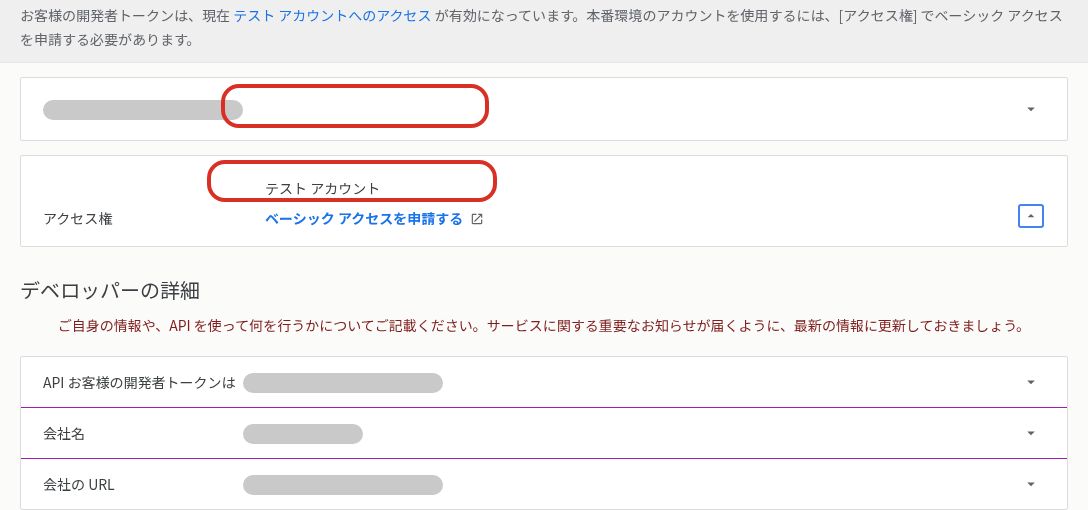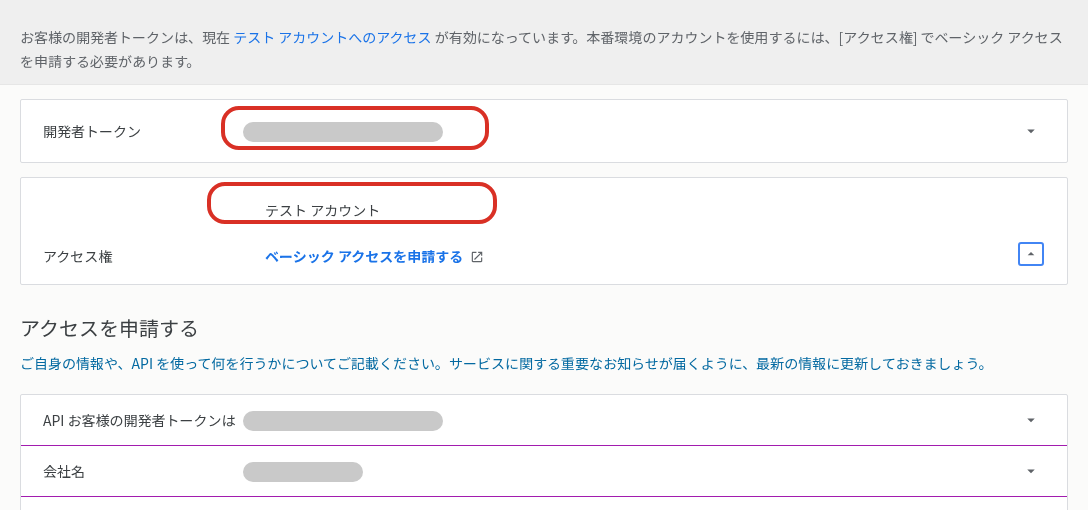--- a/index.html
+++ b/index.html
@@ -6,21 +6,21 @@
     body {
       font-family: "Hiragino Kaku Gothic ProN", "Noto Sans JP", Meiryo, sans-serif;
       background: #fbfbfa;
       color: #3c4043;
       font-size: 14px;
       width: 1088px;
       padding: 0;
     }
     .top-note {
       background: #efefef;
-      padding: 26px 20px 10px 20px;
+      padding: 4px 20px 10px 20px;
       color: #5f6368;
       line-height: 1.7;
       border-bottom: 1px solid #e6e6e6;
     }
     .top-note a { color: #1a73e8; text-decoration: none; }
     .panel {
       background: #fff;
       border: 1px solid #dadce0;
       border-radius: 2px;
       margin: 14px 20px 0 20px;
@@ -71,58 +71,58 @@
       border-radius: 18px;
       pointer-events: none;
     }
     .section-title {
       font-size: 20px;
       color: #3c4043;
       margin: 28px 20px 10px 20px;
       font-weight: 400;
     }
     .section-desc {
-      color: #0369a1;
+      color: #7f1d1d;
       margin: 0 20px 0 20px;
       line-height: 1.7;
+      text-align: center;
     }
     .panel2 {
       background: #fff;
       border: 1px solid #dadce0;
       border-radius: 2px;
       margin: 18px 20px 0 20px;
     }
     .row2 {
       display: flex;
       align-items: center;
       padding: 14px 22px;
       border-top: 1px solid #a21caf;
     }
     .row2:first-child { border-top: none; }
     .link { color: #1a73e8; text-decoration: none; font-size: 14px; }
     .ext-icon {
       display: inline-block;
       vertical-align: -2px;
       margin-left: 4px;
     }
-    .access-stack { display: flex; flex-direction: column; gap: 26px; }
+    .access-stack { display: flex; flex-direction: column; gap: 10px; }
     svg { display: block; }
   </style>
 </head>
 <body>
 
 <div class="top-note">
   <span>お客様の開発者トークンは、現在</span>
   <a href="#">テスト アカウントへのアクセス</a>
   <span>が有効になっています。本番環境のアカウントを使用するには、[アクセス権] でベーシック アクセスを申請する必要があります。</span>
 </div>
 
 <div class="panel" style="position:relative;">
   <div class="row">
-    <div class="label">開発者トークン</div>
     <div class="value">
       <span class="redacted" style="width:200px;"></span>
     </div>
     <div class="chevron">
       <svg width="18" height="18" viewBox="0 0 24 24">
           <path fill="#5f6368" d="M7 10l5 5 5-5z"></path>
         </svg>
     </div>
   </div>
   <div class="red-annot" style="left:200px; top:6px; width:268px; height:44px;"></div>
@@ -146,21 +146,21 @@
       <span class="chevron-box">
         <svg width="16" height="16" viewBox="0 0 24 24">
             <path fill="#5f6368" d="M7 14l5-5 5 5z"></path>
           </svg>
       </span>
     </div>
   </div>
   <div class="red-annot" style="left:186px; top:4px; width:290px; height:42px;"></div>
 </div>
 
-<h2 class="section-title">アクセスを申請する</h2>
+<h2 class="section-title">デベロッパーの詳細</h2>
 <p class="section-desc">ご自身の情報や、API を使って何を行うかについてご記載ください。サービスに関する重要なお知らせが届くように、最新の情報に更新しておきましょう。</p>
 
 <div class="panel2">
   <div class="row2">
     <div class="label">API お客様の開発者トークンは</div>
     <div class="value">
       <span class="redacted" style="width:200px;"></span>
     </div>
     <div class="chevron">
       <svg width="18" height="18" viewBox="0 0 24 24">

